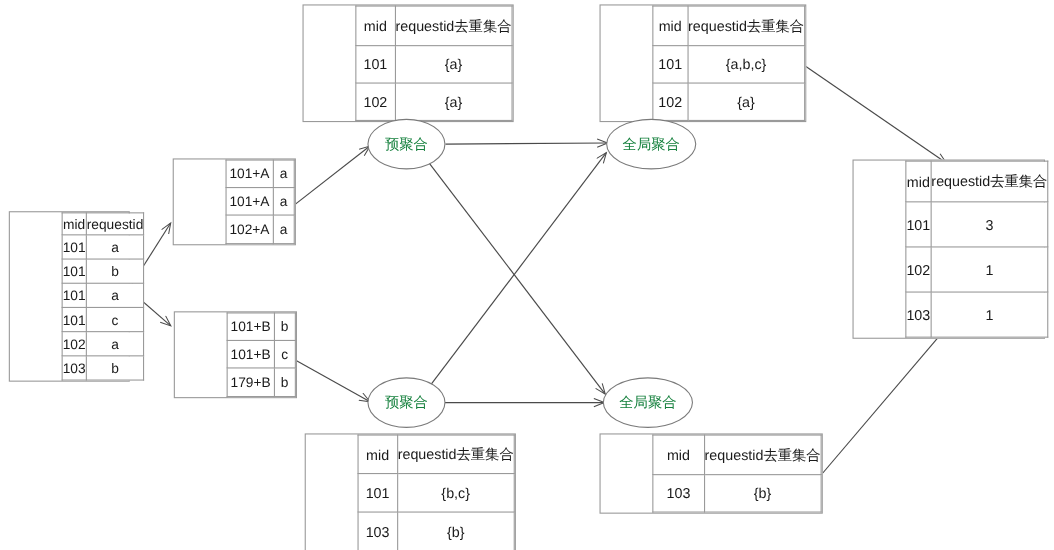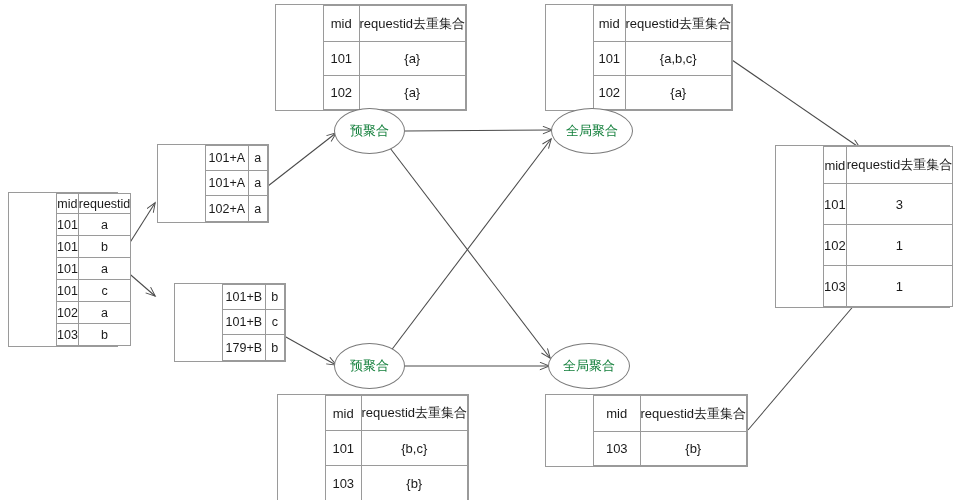--- a/index.html
+++ b/index.html
@@ -139,21 +139,21 @@
             <td class="c1">a</td>
           </tr>
       <tr>
             <td class="c0" style="height:25px">102+A</td>
             <td class="c1">a</td>
           </tr>
     </tbody>
       </table>
   </div>
 
-  <div class="tbl mid" style="left:174px;top:283px;width:112px;">
+  <div class="tbl mid" style="left:158px;top:283px;width:112px;">
     <table>
       <tbody>
           <tr>
             <td class="c0" style="height:24px">101+B</td>
             <td class="c1">b</td>
           </tr>
       <tr>
             <td class="c0" style="height:24px">101+B</td>
             <td class="c1">c</td>
           </tr>

